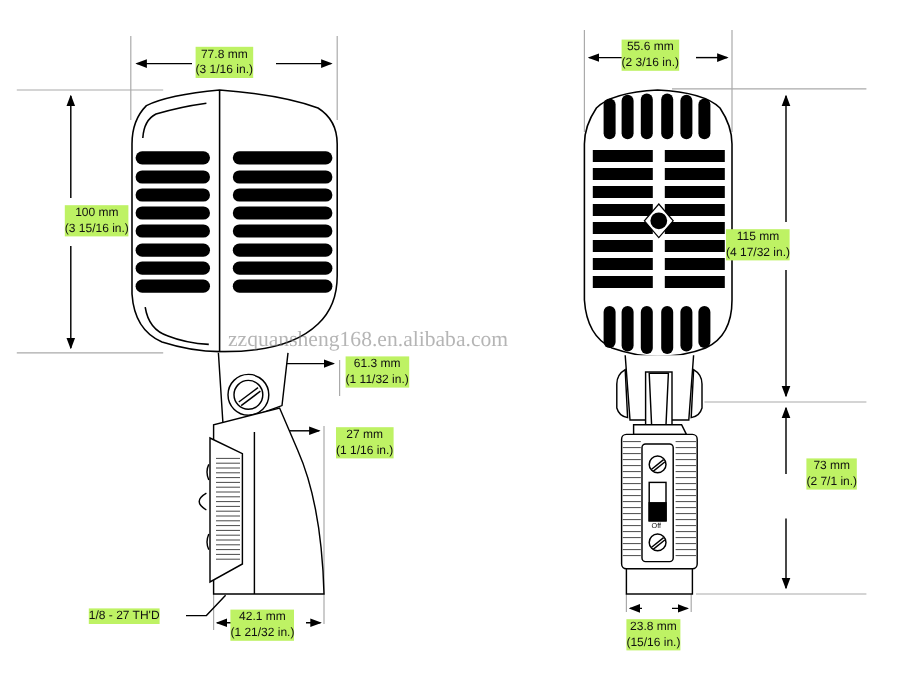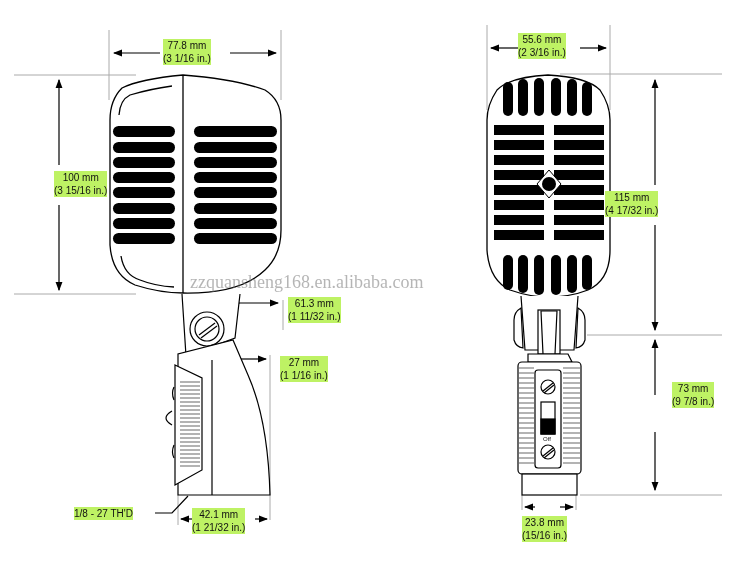--- a/index.html
+++ b/index.html
@@ -244,21 +244,21 @@
 <div class="lbl" style="left:518px;top:33px;">
   <div>55.6 mm</div>
   <div>(2 3/16 in.)</div>
 </div>
 <div class="lbl" style="left:605px;top:191px;">
   <div>115 mm</div>
   <div>(4 17/32 in.)</div>
 </div>
 <div class="lbl" style="left:628px;top:382px;margin-left:44px;">
   <div>73 mm</div>
-  <div>(9 7/8 in.)</div>
+  <div>(2 7/1 in.)</div>
 </div>
 <div class="lbl" style="left:522px;top:516px;">
   <div>23.8 mm</div>
   <div>(15/16 in.)</div>
 </div>
 <div class="lbl" style="left:543px;top:436px;font-size:6px;line-height:7px;background:transparent;">Off</div>
 
 <div class="wm">zzquansheng168.en.alibaba.com</div>
 
 </body></html>

